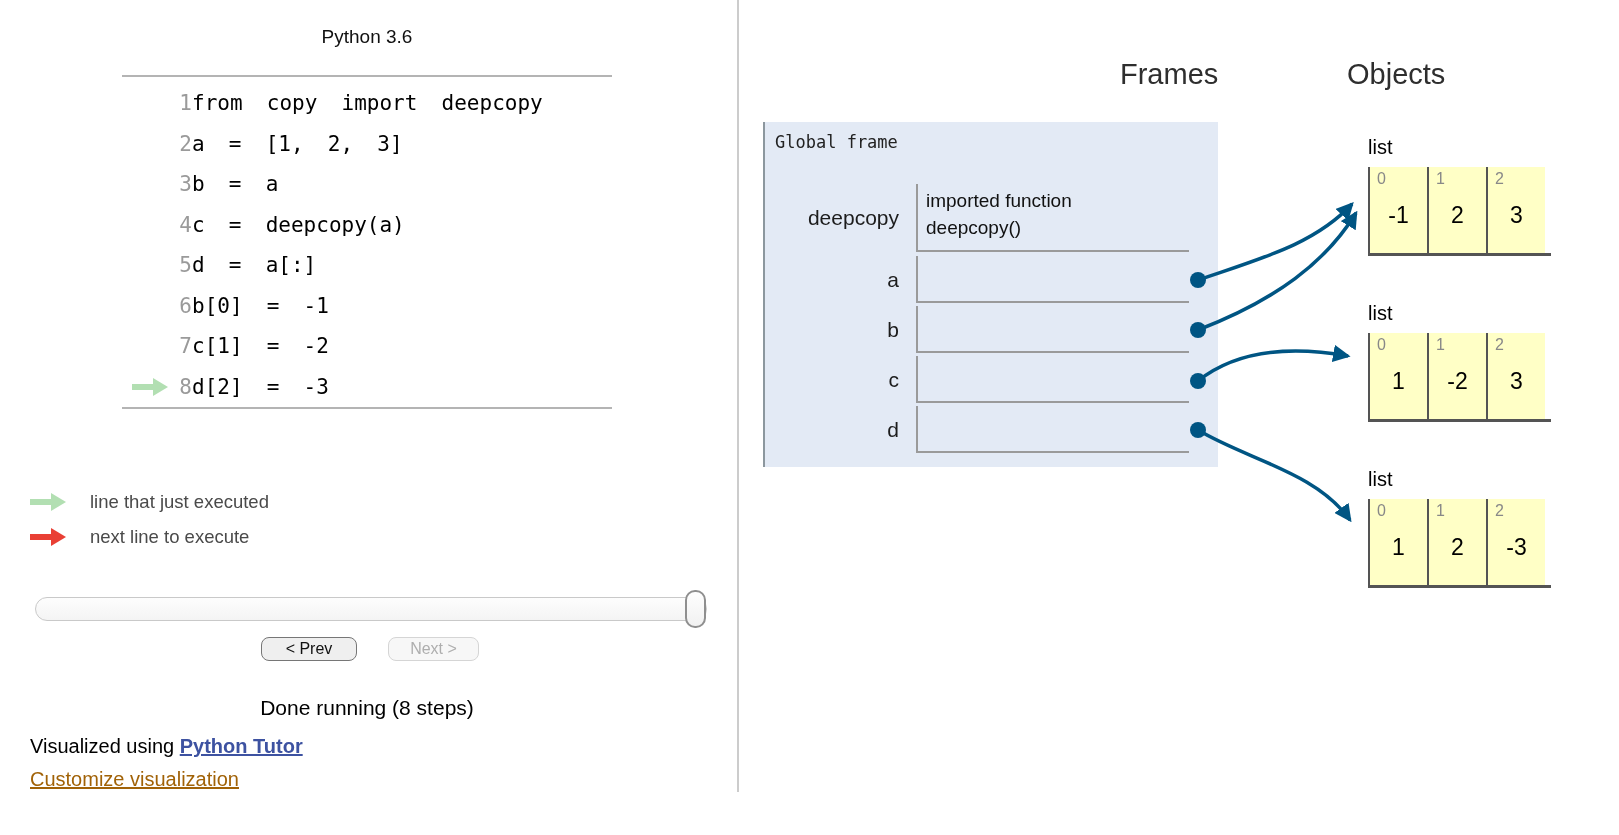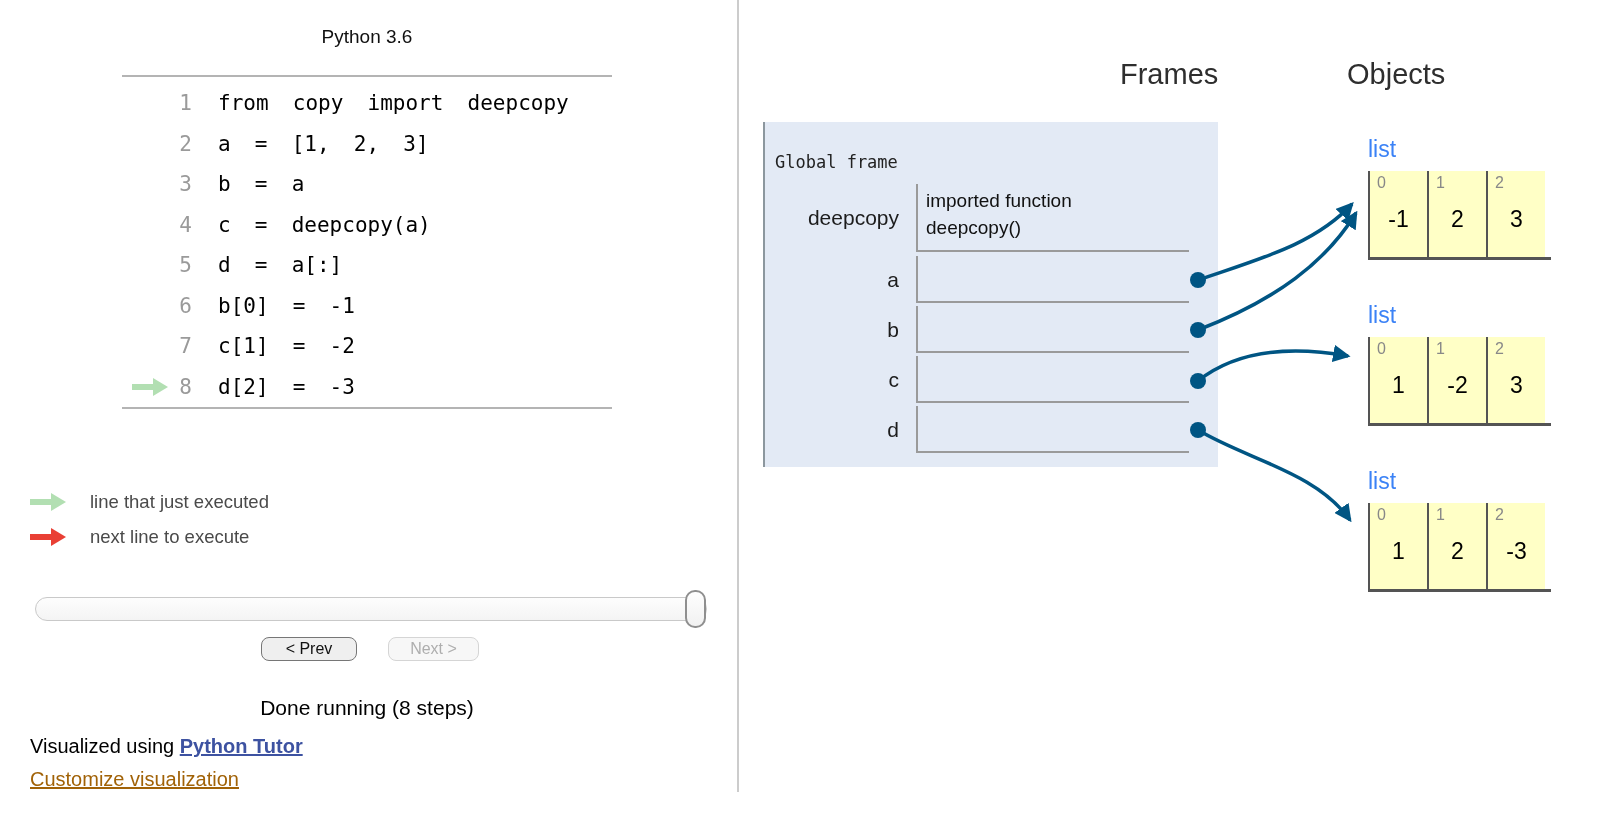--- a/index.html
+++ b/index.html
@@ -10,21 +10,21 @@
   .py-title { position:absolute; left:122px; top:26px; width:490px; text-align:center;
               font-size:19px; color:#111; }
   .rule { position:absolute; left:122px; width:490px; height:2px; background:#b4b4b4; }
   .rule-top { top:75px; } .rule-bottom { top:407px; }
 
   .code-block { position:absolute; left:122px; top:83px; width:512px; }
   .code-row { display:flex; align-items:center; height:40.5px; }
   .gutter { width:46px; display:flex; justify-content:flex-end; align-items:center; }
   .line-num { width:24px; text-align:right; font-family:"DejaVu Sans Mono", monospace;
               font-size:21px; color:#9a9a9a; }
-  .code-text { margin-left:26px; font-family:"DejaVu Sans Mono", monospace;
+  .code-text { font-family:"DejaVu Sans Mono", monospace;
                font-size:21px; color:#000; word-spacing:0.55em; white-space:pre; }
 
   .edit-link { position:absolute; left:122px; top:440px; width:490px; text-align:center;
                font-size:20px; color:#3d52a1; text-decoration:underline; cursor:pointer; }
 
   .legend-row { position:absolute; left:30px; display:flex; align-items:center; gap:24px;
                 height:30px; font-size:18.5px; color:#4a4a4a; }
   .legend-exec { top:487px; } .legend-next { top:522px; }
 
   .slider-track { position:absolute; left:35px; top:597px; width:672px; height:24px;
@@ -50,34 +50,34 @@
 
   .divider-v { position:absolute; left:737px; top:0; width:2px; height:792px; background:#cccccc; }
 
   
   .col-header { position:absolute; top:58px; font-size:29px; color:#2e2e2e; }
   .frames-header { left:1120px; } .objects-header { left:1347px; }
 
   .frame-box { position:absolute; left:763px; top:122px; width:455px; height:345px;
                background:#e3eaf5; border-left:2px solid #8c979e; }
   .frame-label { position:absolute; left:10px; top:10px;
-                 font-family:"DejaVu Sans Mono", monospace; font-size:17px; color:#222;margin-top:20px; }
+                 font-family:"DejaVu Sans Mono", monospace; font-size:17px; color:#222; }
   .frame-row { position:absolute; left:0; width:440px; display:flex; }
   .frame-var-name { width:150px; text-align:right; padding-right:16px; font-size:21px;
                     color:#1c1c1c; display:flex; align-items:center; justify-content:flex-end; }
   .frame-val { margin-left:1px; width:273px; border-left:2px solid #9a9a9a;
                border-bottom:2px solid #9a9a9a; padding:4px 0 16px 8px;
                font-size:19px; line-height:1.4; color:#111; }
   .row-deepcopy { top:62px; height:68px; } .row-deepcopy .frame-val { height:68px; }
   .row-a { top:134px; height:47px; } .row-b { top:184px; height:47px; }
   .row-c { top:234px; height:47px; } .row-d { top:284px; height:47px; }
   .row-a .frame-val, .row-b .frame-val, .row-c .frame-val, .row-d .frame-val { height:47px; }
 
   .list-group { position:absolute; left:1368px; }
-  .list-label { font-size:23px; color:#3b82f6; margin-bottom:8px; }
+  .list-label { font-size:20px; color:#000000; margin-bottom:8px; }
   .list-row { display:inline-flex; border-bottom:3px solid #545454; padding-right:6px; }
   .list-cell { height:86px; min-width:59px; background:#ffffc6; border-left:2px solid #545454;
                display:flex; flex-direction:column; }
   .cell-index { font-size:16px; color:#888; padding:3px 8px 0 7px; }
   .cell-value { flex:1; display:flex; align-items:center; justify-content:center;
                 font-size:23px; color:#000; padding:0 14px 10px 14px; }
 
   .overlay { position:absolute; left:0; top:0; width:1619px; height:835px; pointer-events:none; }
 </style>
 </head>

